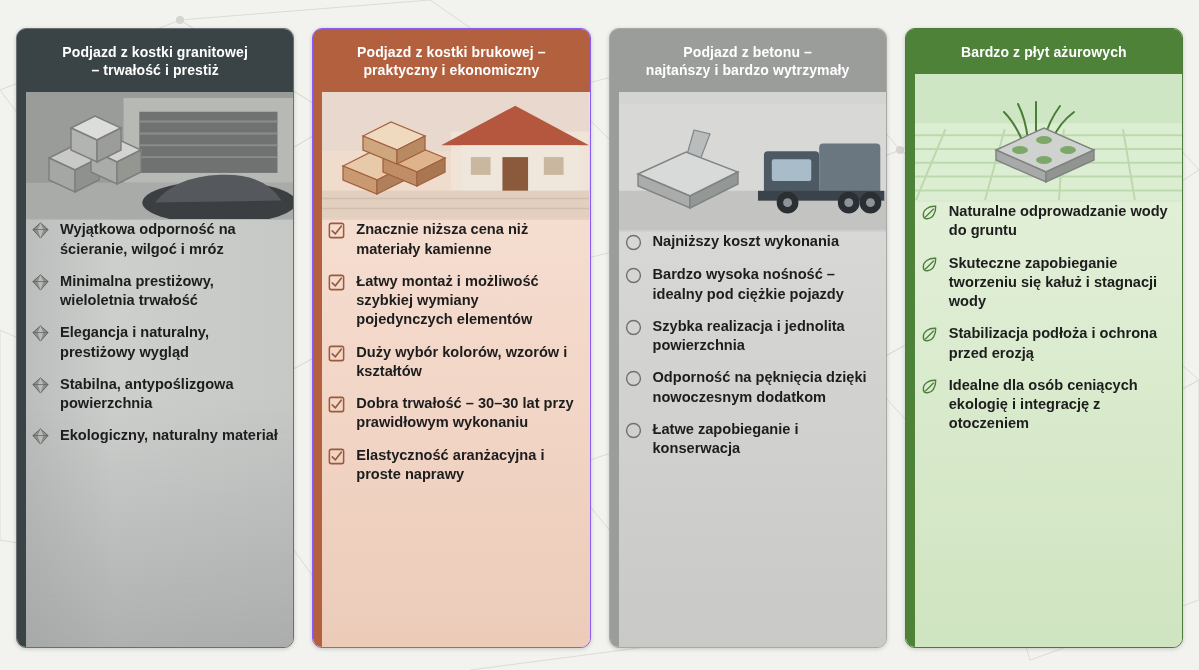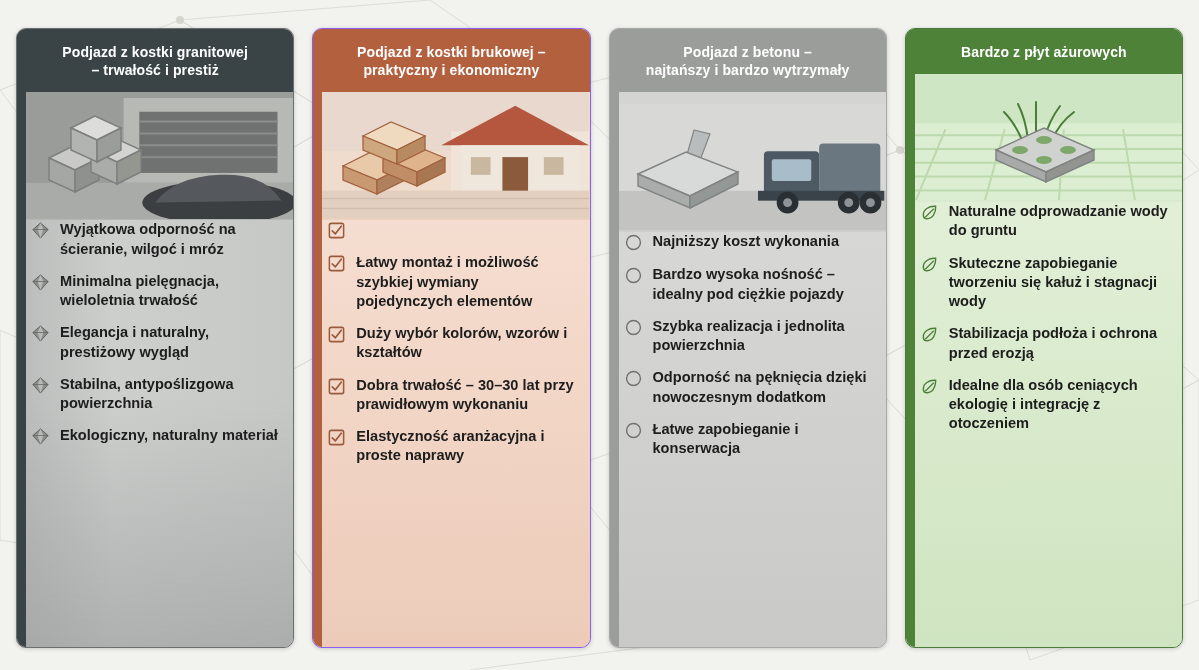--- a/index.html
+++ b/index.html
@@ -221,21 +221,21 @@
             <path d="M2 9 L18 9" stroke="#5f6260" stroke-width=".8"></path>
           </svg>
           <div class="f-text">Wyjątkowa odporność na ścieranie, wilgoć i mróz</div>
         </div>
         <div class="feature">
           <svg class="f-icon" viewBox="0 0 20 20">
             <path d="M10 2 L18 9 L10 18 L2 9 Z" fill="#8d8f8c" stroke="#5f6260" stroke-width="1"></path>
             <path d="M10 2 L13 9 L10 18 L7 9 Z" fill="#b9bbb8"></path>
             <path d="M2 9 L18 9" stroke="#5f6260" stroke-width=".8"></path>
           </svg>
-          <div class="f-text">Minimalna pielęgnacja, wieloletnia trwałość</div>
+          <div class="f-text">Minimalna prestiżowy, wieloletnia trwałość</div>
         </div>
         <div class="feature">
           <svg class="f-icon" viewBox="0 0 20 20">
             <path d="M10 2 L18 9 L10 18 L2 9 Z" fill="#8d8f8c" stroke="#5f6260" stroke-width="1"></path>
             <path d="M10 2 L13 9 L10 18 L7 9 Z" fill="#b9bbb8"></path>
             <path d="M2 9 L18 9" stroke="#5f6260" stroke-width=".8"></path>
           </svg>
           <div class="f-text">Elegancja i naturalny, prestiżowy wygląd</div>
         </div>
         <div class="feature">
@@ -296,20 +296,21 @@
             <path d="M70 50 L98 36 L98 50 L70 64 Z" fill="#b78a62"></path>
           </g>
         </svg>
       </div>
       <div class="features">
         <div class="feature">
           <svg class="f-icon" viewBox="0 0 20 20">
             <rect x="2.5" y="2.5" width="15" height="15" rx="2" fill="none" stroke="#9a5a3c" stroke-width="1.6"></rect>
             <path d="M5.5 10.5 L8.8 13.5 L15 5.5" fill="none" stroke="#9a5a3c" stroke-width="1.8" stroke-linecap="round" stroke-linejoin="round"></path>
           </svg>
+          <div class="f-text">Znacznie niższa cena niż materiały kamienne</div>
         </div>
         <div class="feature">
           <svg class="f-icon" viewBox="0 0 20 20">
             <rect x="2.5" y="2.5" width="15" height="15" rx="2" fill="none" stroke="#9a5a3c" stroke-width="1.6"></rect>
             <path d="M5.5 10.5 L8.8 13.5 L15 5.5" fill="none" stroke="#9a5a3c" stroke-width="1.8" stroke-linecap="round" stroke-linejoin="round"></path>
           </svg>
           <div class="f-text">Łatwy montaż i możliwość szybkiej wymiany pojedynczych elementów</div>
         </div>
         <div class="feature">
           <svg class="f-icon" viewBox="0 0 20 20">

